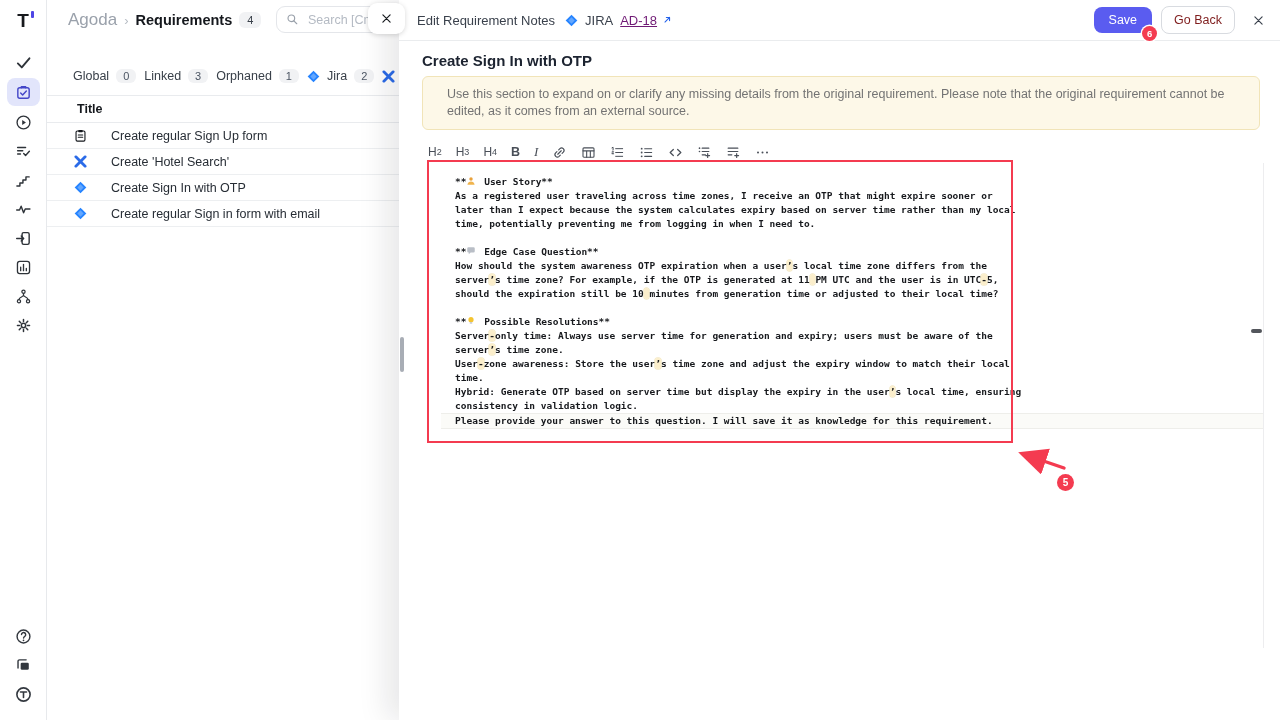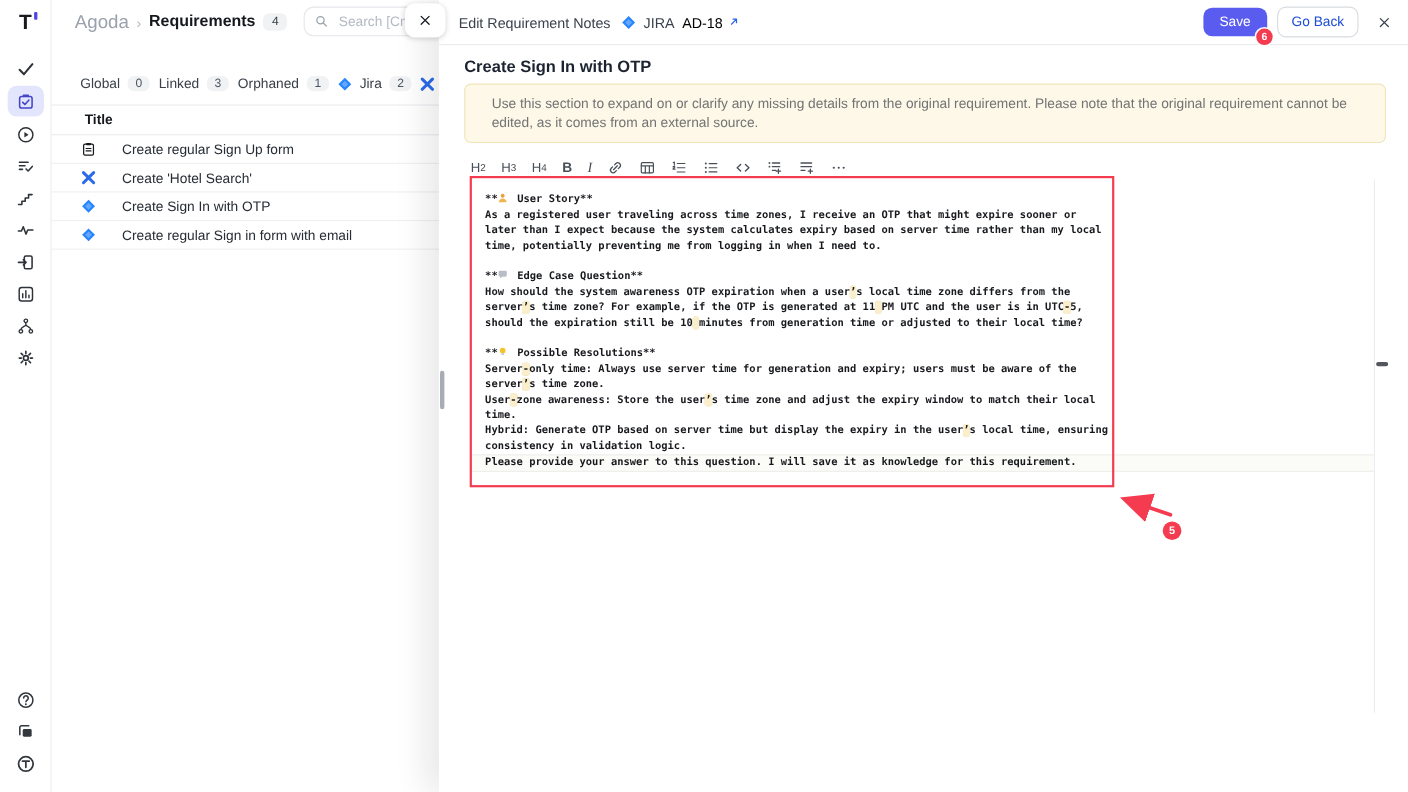--- a/index.html
+++ b/index.html
@@ -56,47 +56,47 @@
                border-radius:9px;box-shadow:0 1px 5px rgba(0,0,0,.16);z-index:3;display:flex;
                align-items:center;justify-content:center;color:#15181d}
   .close-float svg{width:13px;height:13px}
   .drag{position:absolute;left:1px;top:337px;width:4px;height:35px;background:#a8adb5;border-radius:2px;z-index:3}
 
   .ov-head{height:40px;border-bottom:1px solid #eaecee;display:flex;align-items:center;padding:0 14px 0 18px}
   .ov-title{font-size:13px;color:#3a414c}
   .src-icon{margin-left:10px;width:13px;height:13px}
   .src-icon svg{width:13px;height:13px}
   .src{margin-left:7px;font-size:13px;color:#3a414c}
-  .ticket{margin-left:7px;font-size:13px;color:#000000;display:flex;
+  .ticket{margin-left:7px;font-size:13px;color:#701a75;text-decoration:underline;display:flex;
           align-items:center;gap:4px;cursor:pointer}
   .ticket .ext{width:11px;height:11px;color:#2563eb}
   .ticket .ext svg{width:11px;height:11px}
   .sp{flex:1}
   .btn-save{position:relative;background:#5a5cf0;color:#fff;border:none;border-radius:8px;
             padding:6px 15px;font-size:12.5px;font-family:inherit}
   .badge6{position:absolute;right:-5px;bottom:-8px;width:15px;height:15px;border-radius:50%;
           background:#f43b50;color:#fff;font-size:9.5px;font-weight:700;display:flex;align-items:center;
           justify-content:center;box-shadow:0 0 0 1.5px #fff}
   .btn-goback{margin-left:9px;background:#fff;border:1px solid #d8dbe0;border-radius:8px;
-              padding:6px 12px;font-size:12.5px;color:#1d4ed8;font-family:inherit}
+              padding:6px 12px;font-size:12.5px;color:#7f1d1d;font-family:inherit}
   .ov-close{margin-left:17px;background:none;border:none;color:#3a414c;width:14px;height:14px;padding:0}
   .ov-close svg{width:13px;height:13px}
 
   .page-title{margin:11px 0 0 23px;font-size:15px;font-weight:700;color:#1c2330}
   .notice{margin:7px 20px 0 23px;background:#fdf8e8;border:1px solid #f1e4b8;border-radius:6px;
           padding:9px 24px;font-size:12.5px;line-height:17px;color:#737373}
   .toolbar{display:flex;align-items:center;gap:10px;margin:13px 0 0 27px;height:18px}
   .tb{background:none;border:none;padding:0 2px;color:#494f58;font-size:12px;font-family:inherit;
       display:flex;align-items:center}
   .tb sub{font-size:9px}
   .tb.bold{font-weight:700;font-size:12.5px}
   .tb.italic{font-style:italic;font-family:"Liberation Serif",serif;font-size:13px}
   .tb svg{width:15px;height:15px}
 
-  .editor{position:absolute;left:28px;top:163px;width:823px;height:485px;box-sizing:border-box;
+  .editor{position:absolute;left:42px;top:163px;width:823px;height:485px;box-sizing:border-box;
           border-right:1px solid #ededef;padding:12px 0 0 14px}
   .ed-line{font-family:"DejaVu Sans Mono",monospace;font-size:9.5px;line-height:14px;font-weight:700;
            color:#17191d;white-space:pre;min-height:14px}
   .hl{background:#fbeecb;border-radius:2px;box-shadow:0 0 0 .5px #eddfae}
   .emoji{display:inline-block;width:12px;height:10px;vertical-align:-1px}
   .emoji svg{width:10px;height:10px;display:inline-block}
   .ed-line.active{background:#fbfbf8;border-top:1px solid #eeeeea;border-bottom:1px solid #eeeeea;
                   margin-left:-14px;padding-left:14px}
 
   .redbox{position:absolute;left:28px;top:160px;width:586px;height:283px;border:2px solid #f43b50;

